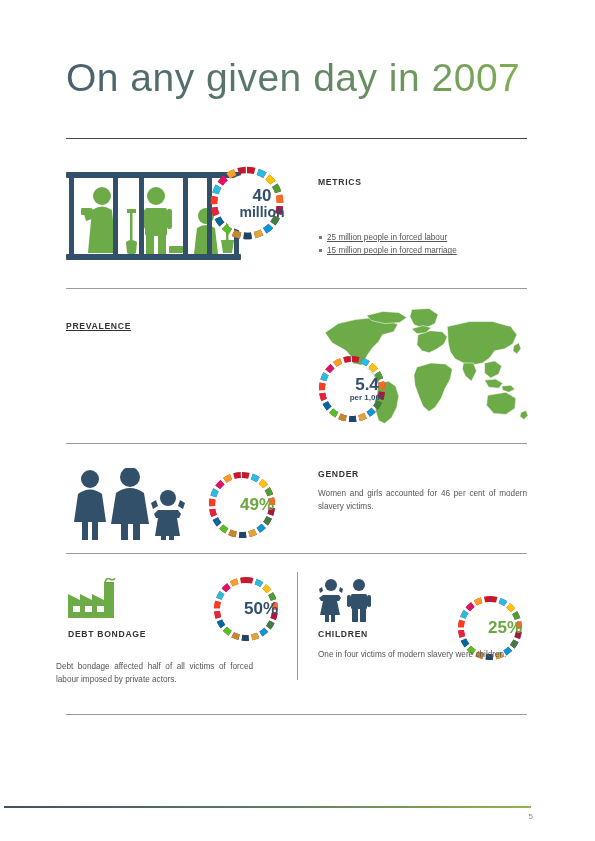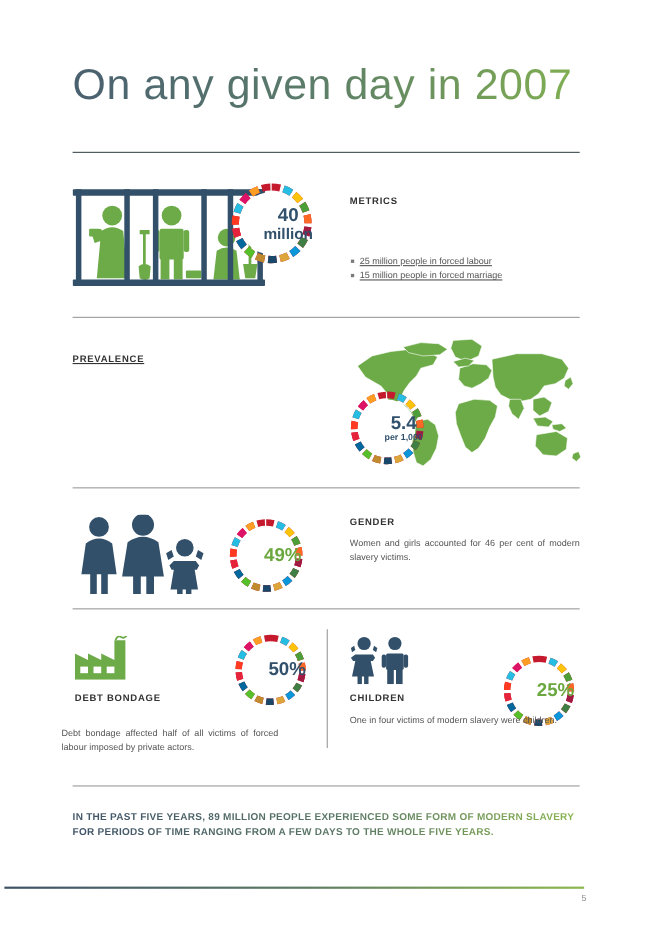--- a/index.html
+++ b/index.html
@@ -448,18 +448,17 @@
     </div>
   </div>
 
   <div class="sec-head" style="left:318px; top:629px;">CHILDREN</div>
   <div class="sec-body" style="left:318px; top:648px; width:209px;">
     <p>One in four victims of modern slavery were children.</p>
   </div>
 
   <div class="rule rule-mid4"></div>
 
-  <div class="footer-stmt">IN THE PAST FIVE YEARS, 89 MILLION PEOPLE EXPERIENCED SOME FORM OF MODERN SLAVERY FOR PERIODS OF TIME RANGING FROM A FEW DAYS TO THE WHOLE FIVE YEARS.</div>
 
   <div class="footer-rule"></div>
   <div class="page-num">5</div>
 
 </div>
 
 </body></html>

